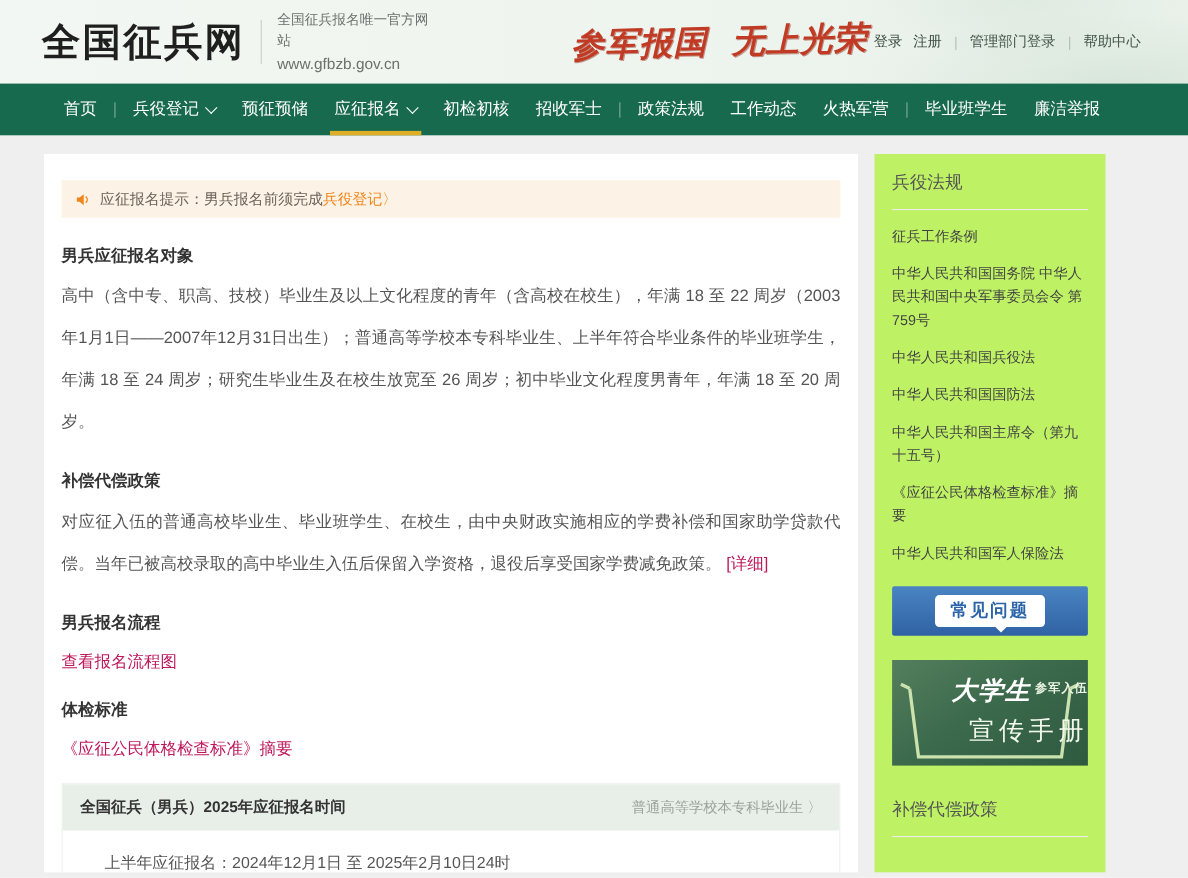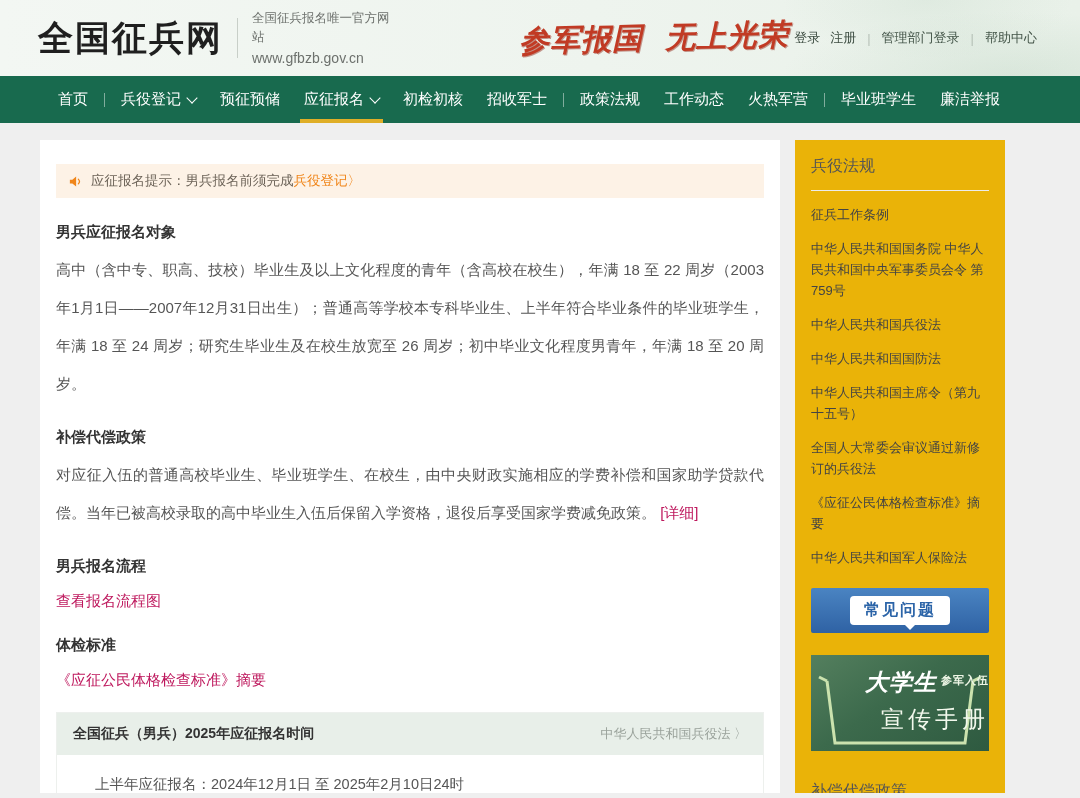--- a/index.html
+++ b/index.html
@@ -33,21 +33,21 @@
   .nav-item{position:relative;color:#fff;font-size:15px;margin:0 12px;height:47px;
     display:flex;align-items:center;cursor:pointer;white-space:nowrap;}
   .nav-item .chev{width:7px;height:7px;border-right:1.5px solid #fff;border-bottom:1.5px solid #fff;
     transform:rotate(45deg);display:inline-block;margin-left:7px;margin-top:-4px;}
   .nav-item.active::after{content:'';position:absolute;left:-4px;right:-4px;bottom:0;height:4px;background:#dfae27;}
   .nav-pipe{width:1px;height:14px;background:rgba(255,255,255,.45);margin:0 4px;}
 
   
   .content-card{position:absolute;left:40px;top:140px;width:740px;height:653px;background:#fff;
     box-sizing:border-box;padding:0 16px;overflow:hidden;}
-  .sidebar-card{position:absolute;left:795px;top:140px;width:210px;height:653px;background:#eab308;
+  .sidebar-card{position:absolute;left:795px;top:140px;width:210px;height:653px;background:#bef264;
     box-sizing:border-box;padding:0 16px;overflow:hidden;}
 
   
   .page-title{text-align:center;font-size:23px;color:#333;margin-top:26px;letter-spacing:1px;}
   .notice-bar{margin-top:24px;background:#fdf2e6;height:34px;display:flex;align-items:center;
     padding:0 12px;font-size:13.5px;color:#6b6257;}
   .notice-bar .speaker{display:flex;align-items:center;margin-right:8px;}
   .notice-link{color:#f08519;cursor:pointer;}
   .sec-heading{font-size:15px;font-weight:bold;color:#333;margin:25px 0 0;}
   .sec-body{font-size:15px;color:#555;line-height:38px;margin:9px 0 0;text-align:justify;}
@@ -175,39 +175,38 @@
 
     <div class="sec-heading">男兵报名流程</div>
     <div class="link-row"><span class="green-link">查看报名流程图</span></div>
 
     <div class="sec-heading">体检标准</div>
     <div class="link-row"><span class="green-link">《应征公民体格检查标准》摘要</span></div>
 
     <div class="time-box">
       <div class="time-box-header">
         <span class="time-box-title">全国征兵（男兵）2025年应征报名时间</span>
-        <span class="guide-link">中华人民共和国兵役法 〉</span>
+        <span class="guide-link">普通高等学校本专科毕业生 〉</span>
       </div>
       <div class="time-box-body">
         <div class="time-row1">上半年应征报名：2024年12月1日 至 2025年2月10日24时</div>
 
       </div>
     </div>
 
   </div>
 
   <div class="sidebar-card">
     <div class="side-title">兵役法规</div>
     <div class="law-list">
       <div class="law-item">征兵工作条例</div>
       <div class="law-item">中华人民共和国国务院 中华人民共和国中央军事委员会令 第759号</div>
       <div class="law-item">中华人民共和国兵役法</div>
       <div class="law-item">中华人民共和国国防法</div>
       <div class="law-item">中华人民共和国主席令（第九十五号）</div>
-      <div class="law-item">全国人大常委会审议通过新修订的兵役法</div>
       <div class="law-item">《应征公民体格检查标准》摘要</div>
       <div class="law-item">中华人民共和国军人保险法</div>
     </div>
 
     <div class="faq-banner">
       <div class="faq-pill">常见问题</div>
     </div>
 
     <div class="handbook-banner">
       <svg class="handbook-frame" width="178" height="96">

